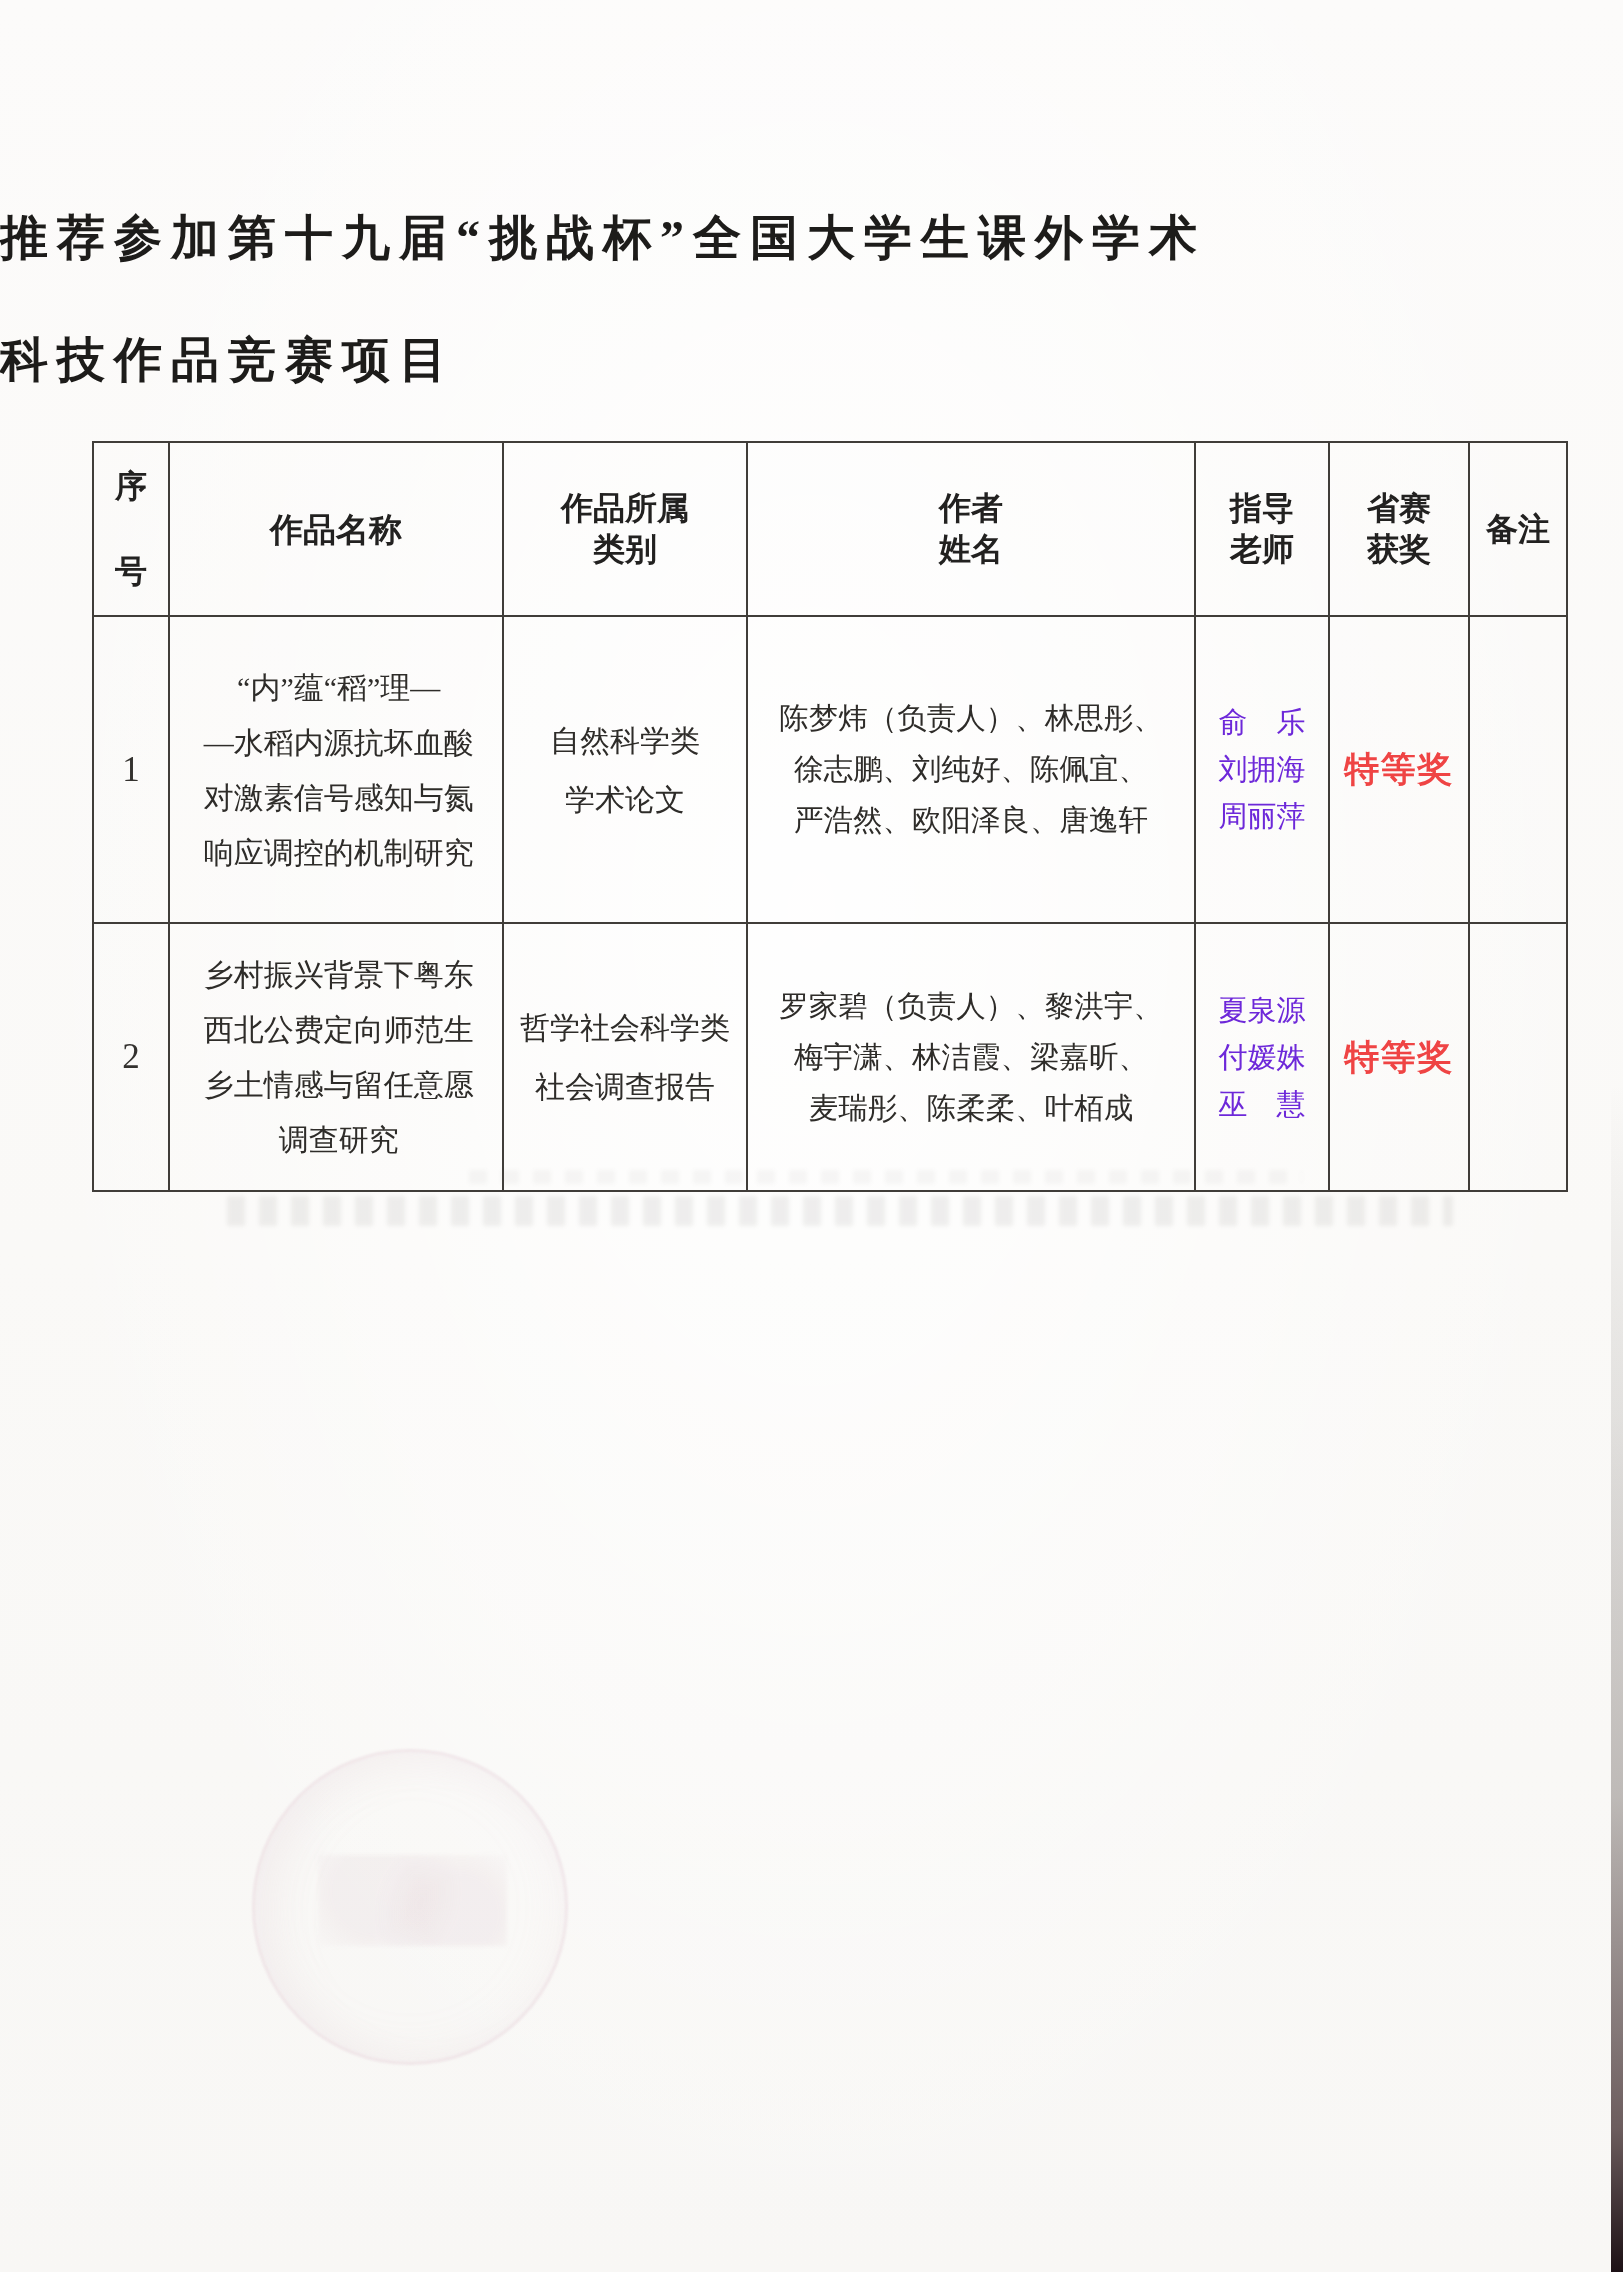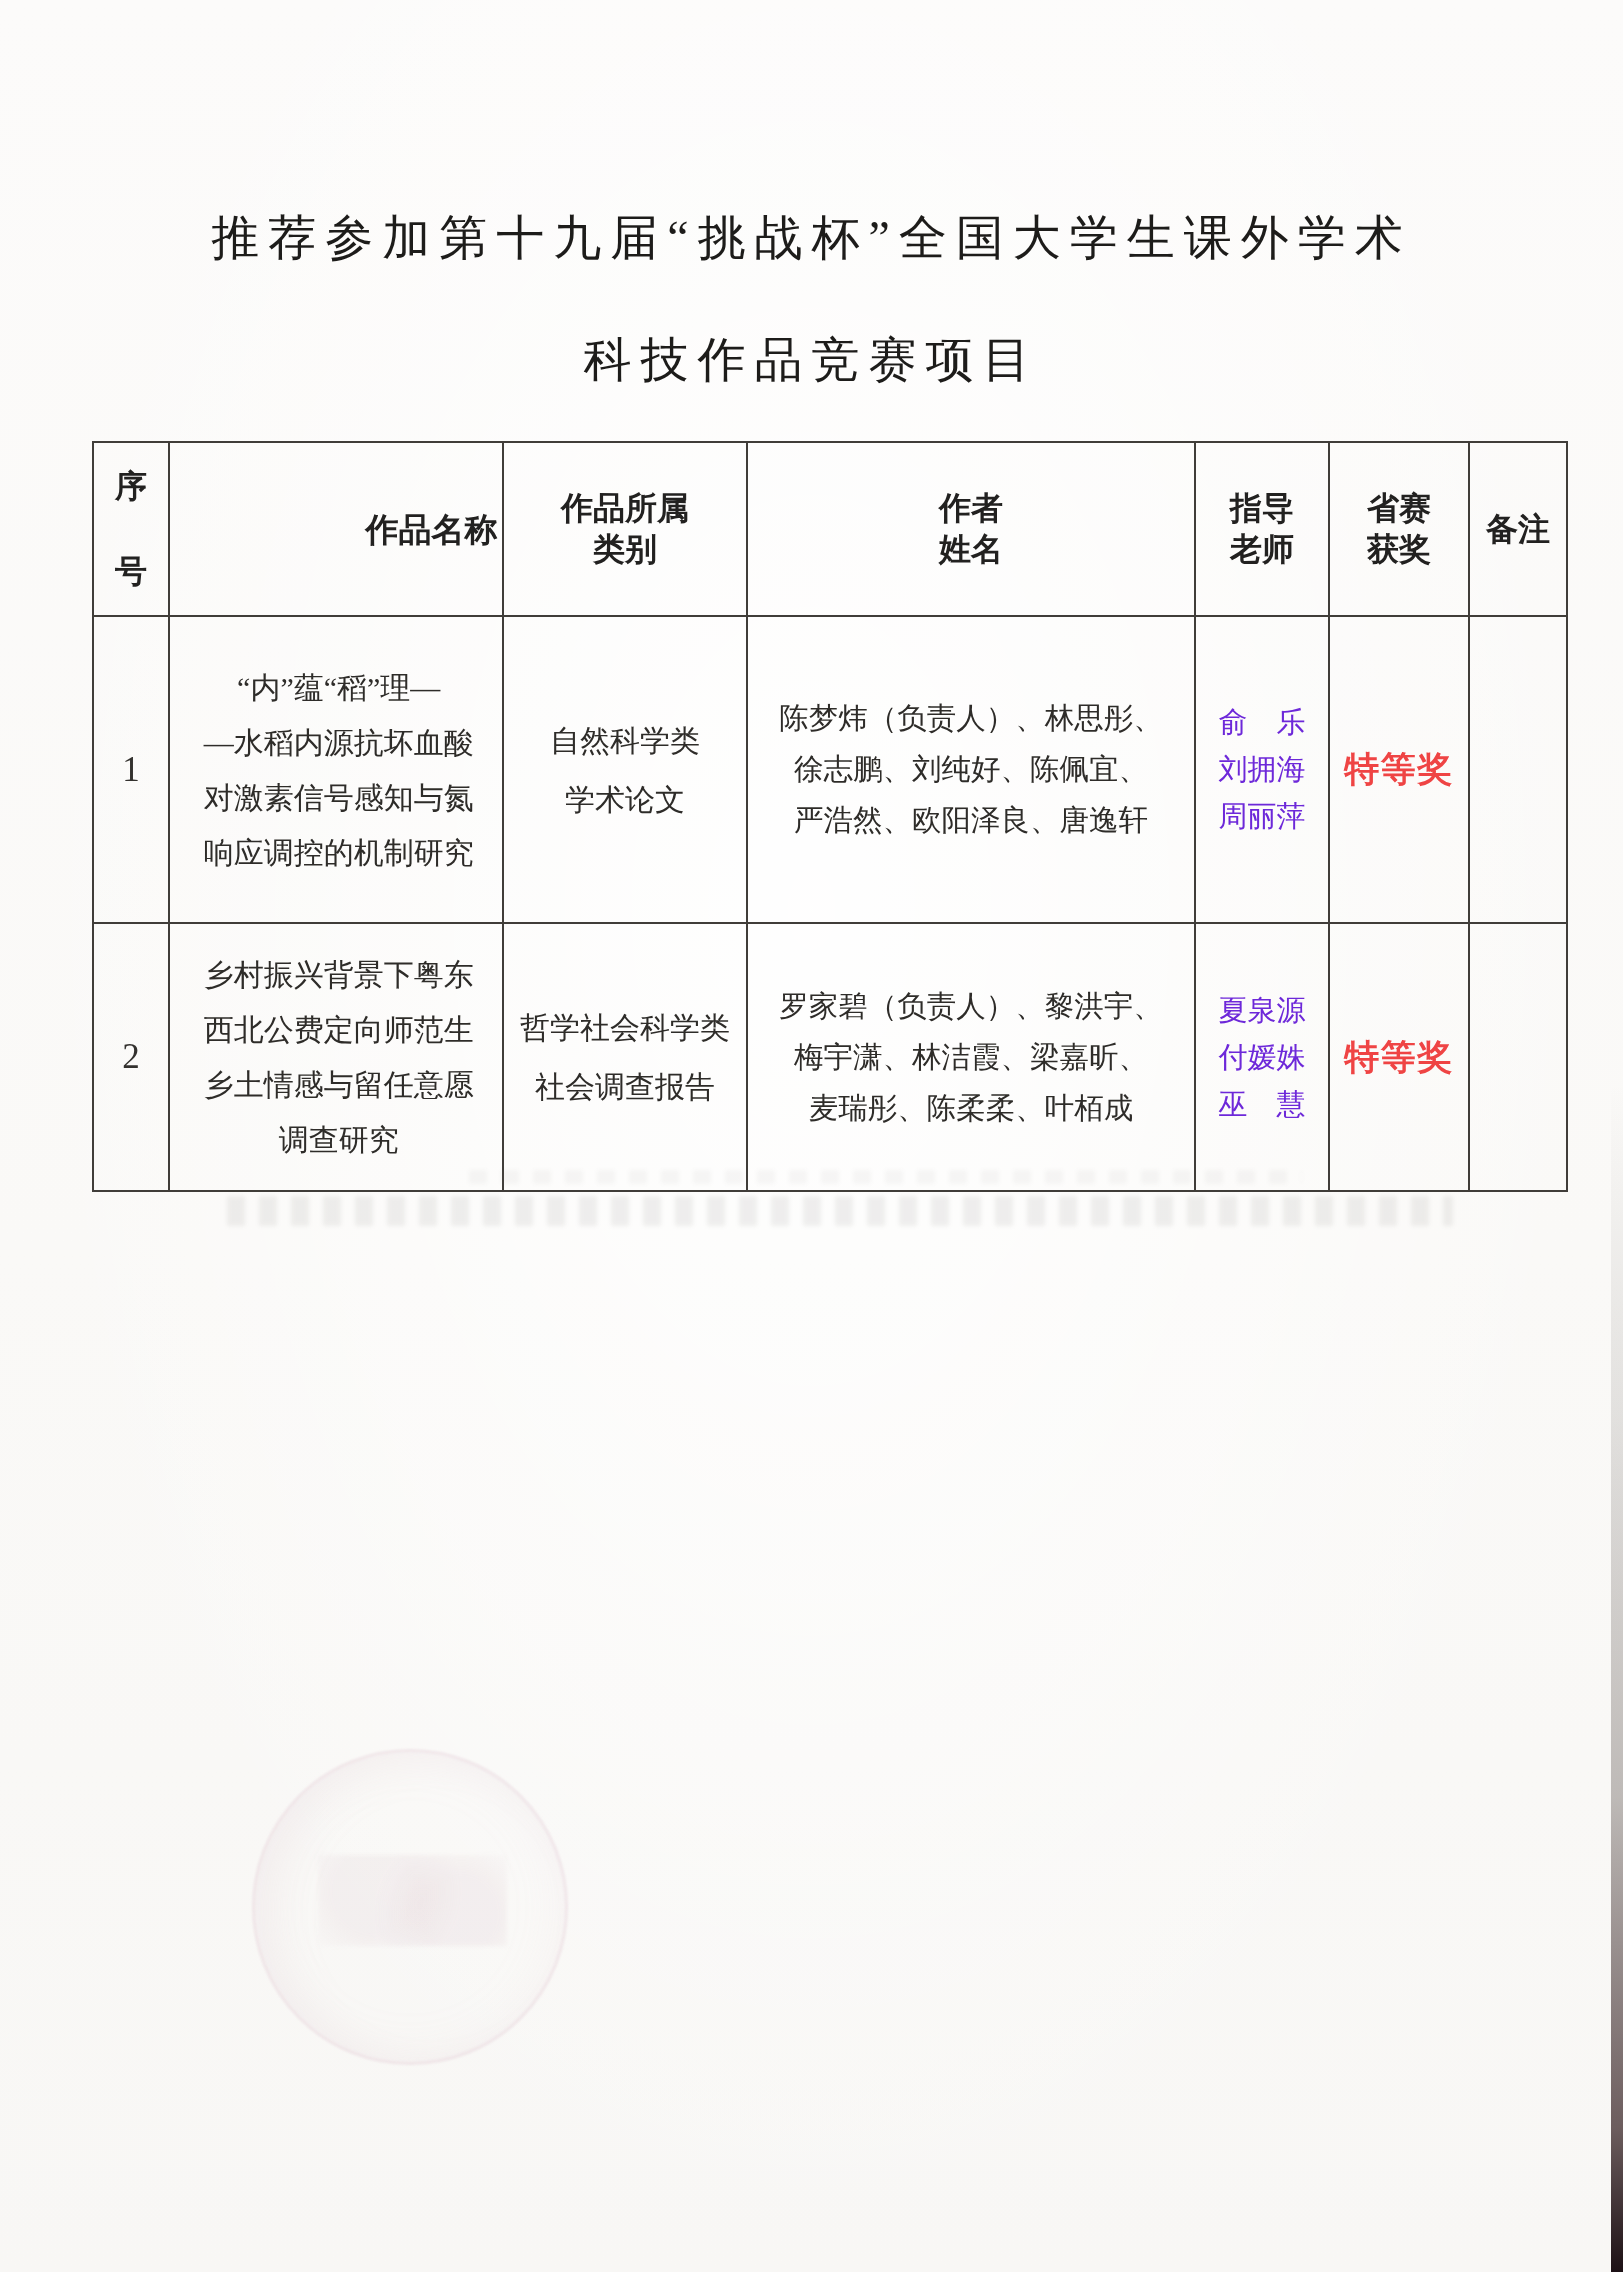--- a/index.html
+++ b/index.html
@@ -10,22 +10,21 @@
       radial-gradient(ellipse at 50% 40%, rgba(255,255,255,0.9) 0%, rgba(250,249,247,0.0) 70%),
       linear-gradient(180deg, #fcfbfa 0%, #faf9f7 55%, #f8f7f5 100%);
     font-family: "Liberation Serif", serif;
     color: #2b2926;
     overflow: hidden;
   }
 
   .doc-title {
     position: absolute;
     left: 0; width: 100%;
-    text-align: center;
-    font-weight: normal;
+    font-weight: bold;
     font-size: 48px;
     line-height: 1.1;
     letter-spacing: 9px;
     color: #1d1c1a;
   }
   .doc-title.line1 { top: 212px; }
   .doc-title.line2 { top: 334px; }
 
   table.award-table {
     position: absolute;
@@ -43,21 +42,21 @@
     overflow: hidden;
   }
   .award-table th {
     font-family: "Liberation Sans", sans-serif;
     font-weight: bold;
     font-size: 32px;
     line-height: 41px;
     color: #222120;
   }
   th.h-index { line-height: 85px; font-size: 32px; }
-  th.h-title { font-size: 33px; text-align: right; }
+  th.h-title { font-size: 33px; }
 
   tr.hdr   { height: 174px; }
   tr.row-1 { height: 307px; }
   tr.row-2 { height: 268px; }
 
   td.c-index   { font-size: 35px; color: #33312e; }
   td.c-title   { font-size: 30px; line-height: 55px; color: #2e2c29; padding-left: 10px; }
   td.c-cat     { font-size: 30px; line-height: 59px; color: #2e2c29; border-radius: 24px; }
   td.c-authors { font-size: 29.5px; line-height: 51px; color: #2e2c29; }
   td.c-adv     { font-size: 29px; line-height: 47px; color: #6d28d9; }

